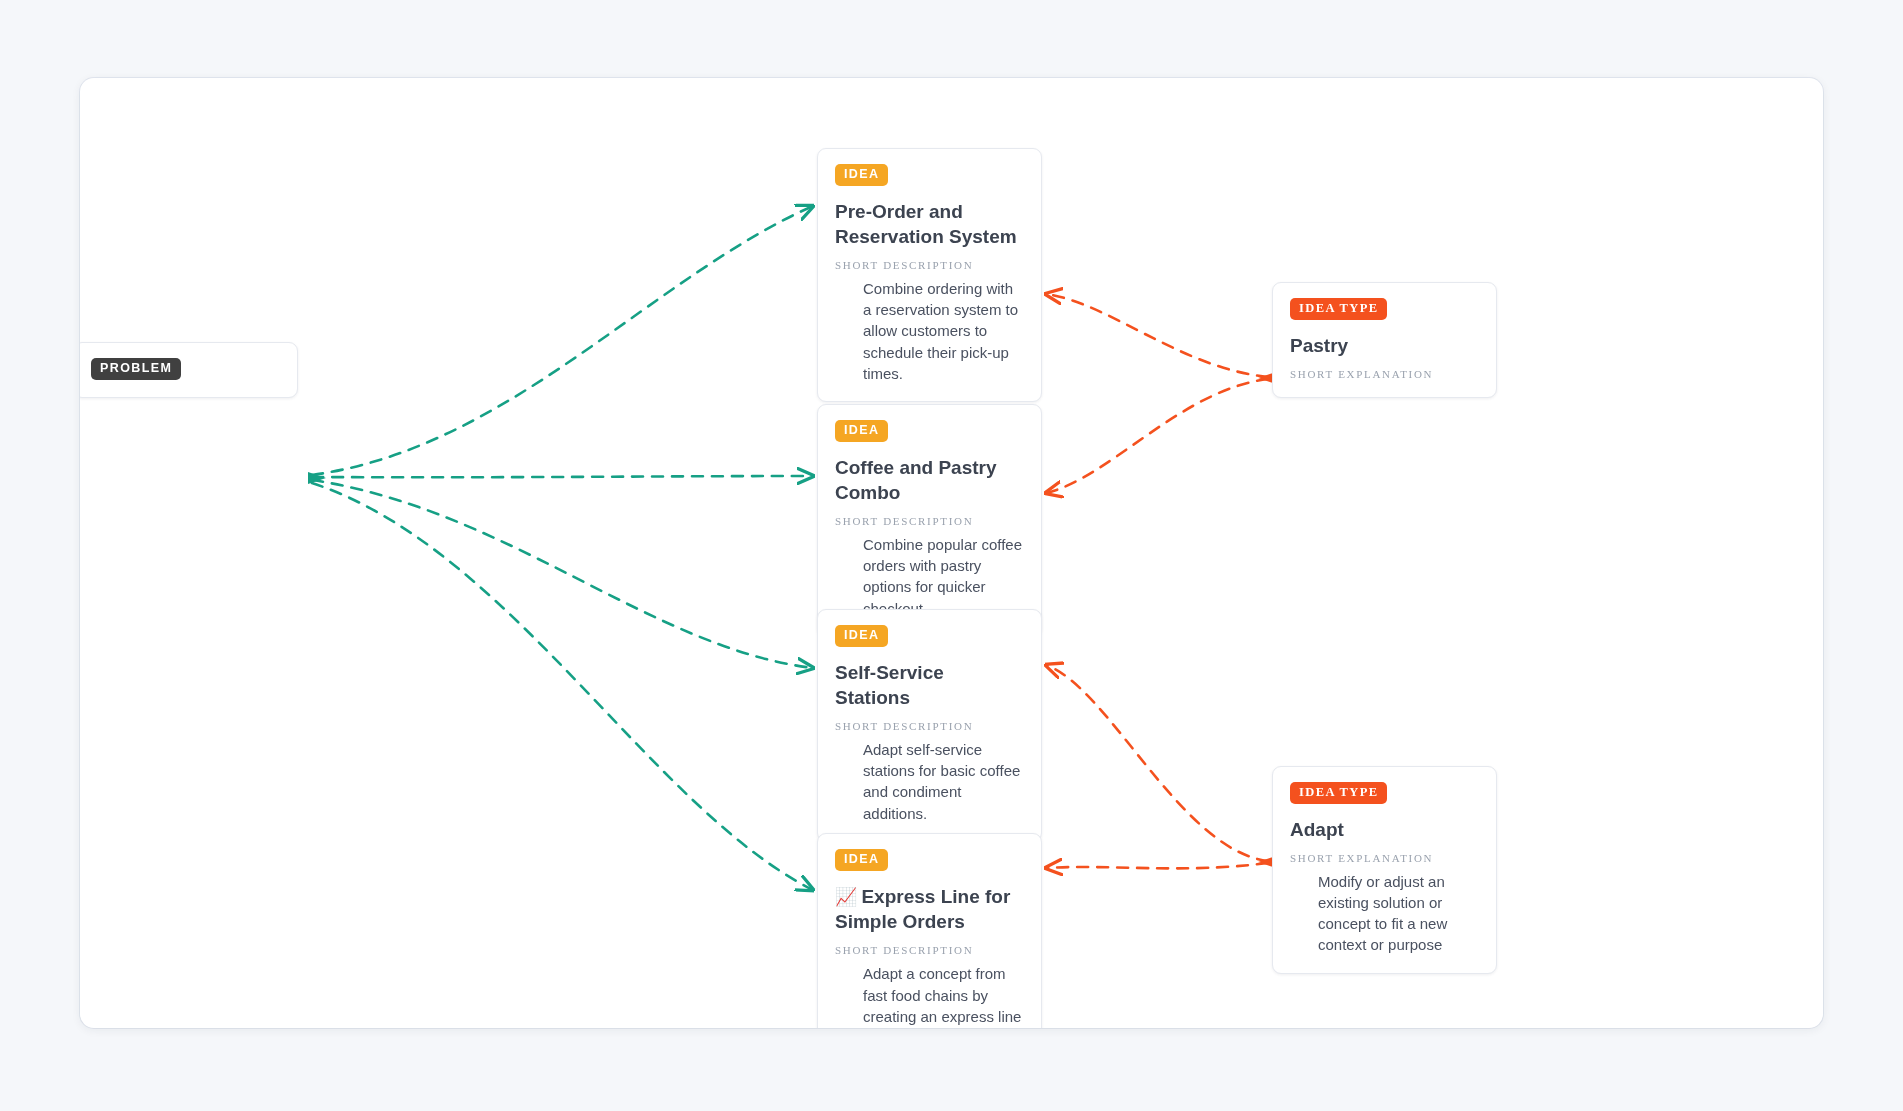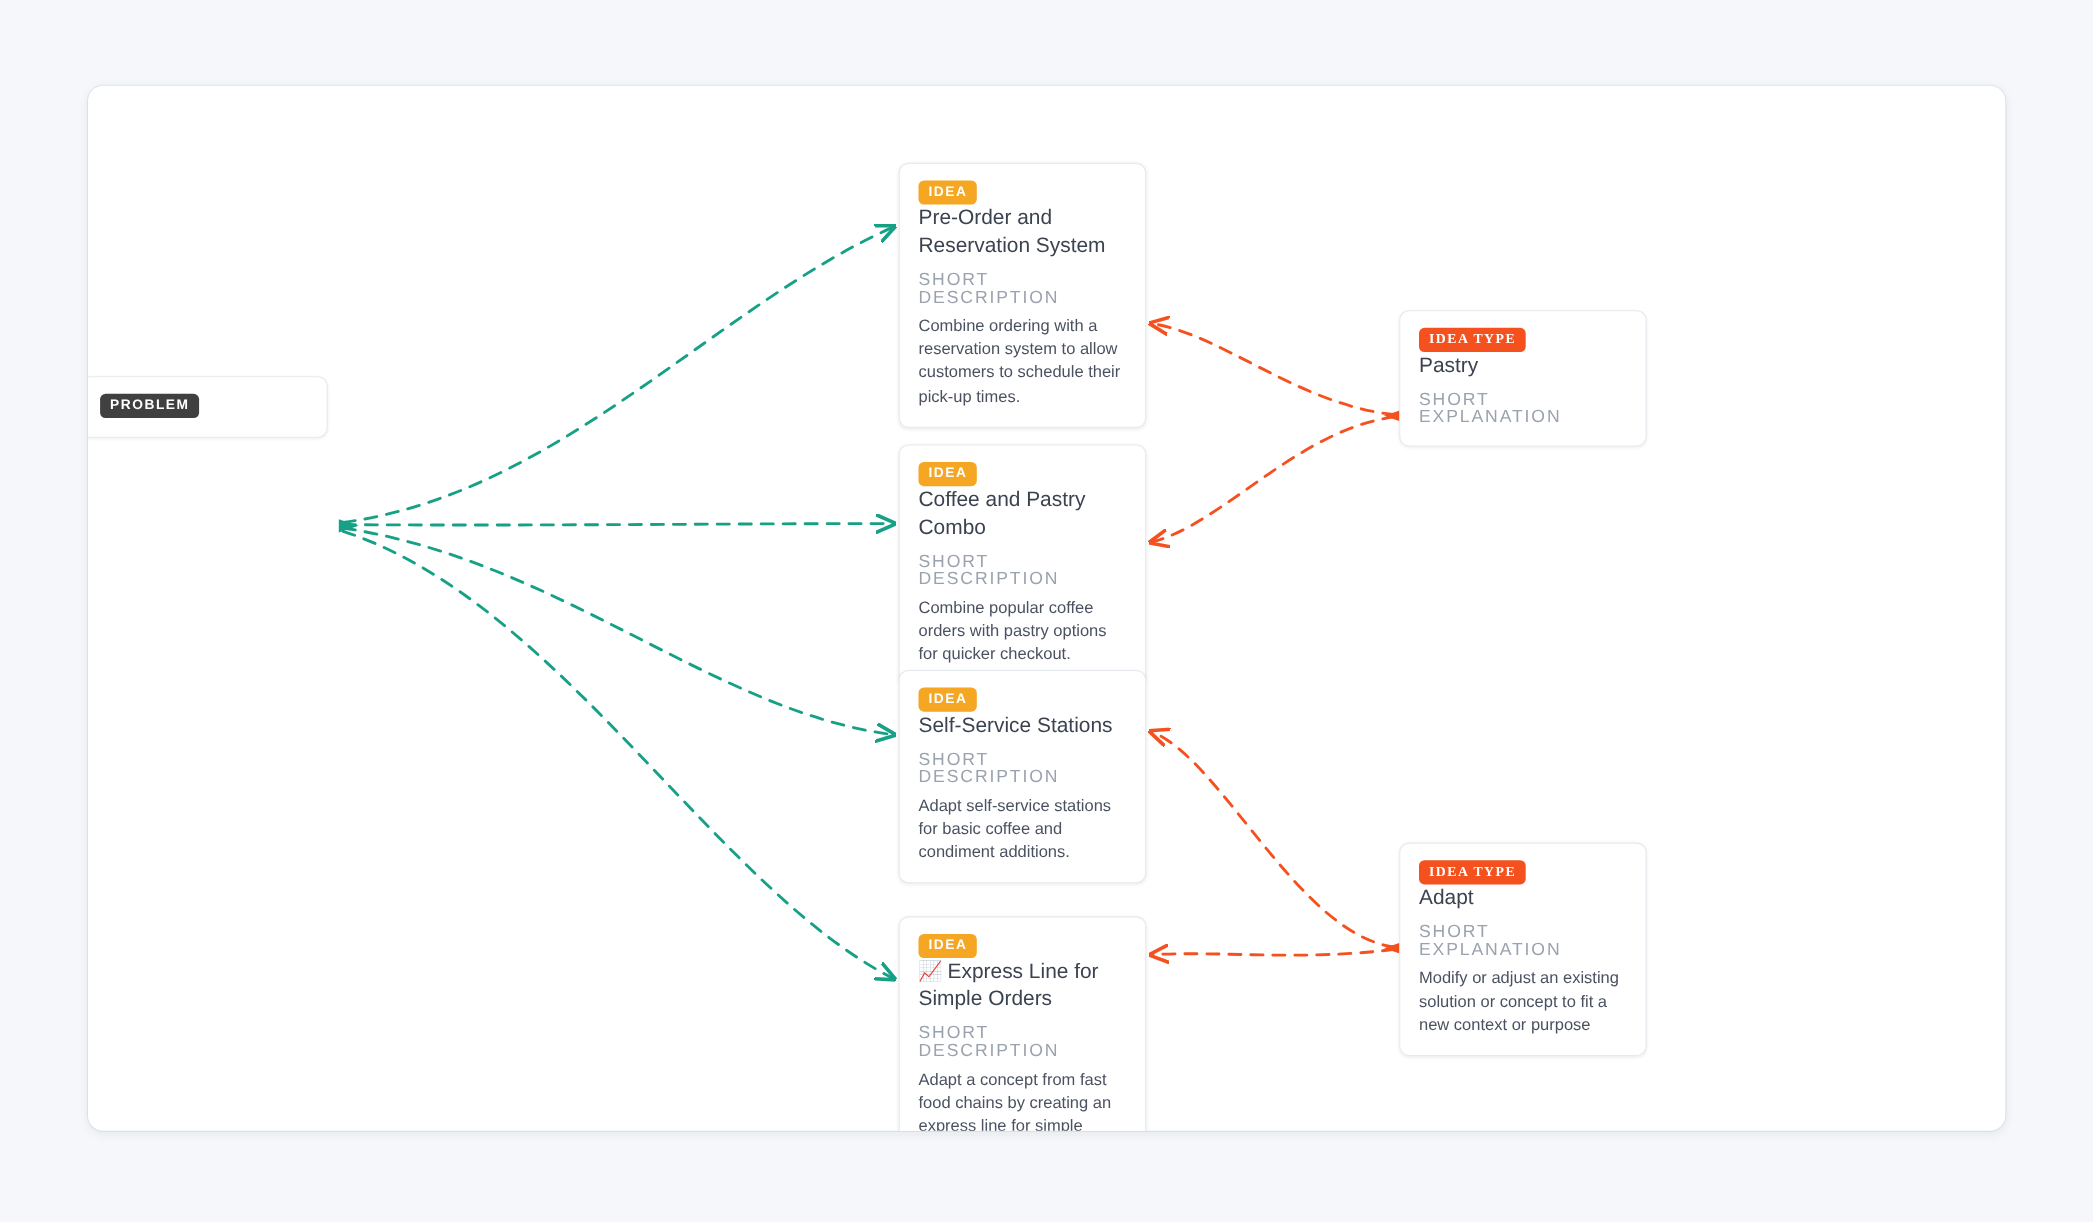--- a/index.html
+++ b/index.html
@@ -45,41 +45,44 @@
     font-weight: bold;
     letter-spacing: 1.4px;
     padding: 4px 9px 5px 9px;
     line-height: 1;
   }
   .badge-problem { background: #404040; }
   .badge-idea    { background: #f5a623; }
   .badge-type    { background: #f4511e; font-family: Liberation Serif, serif; }
 
   .node-title {
+    margin-top: 13px;
     font-size: 19px;
     line-height: 1.32;
     color: #3c4350;
-    font-weight: 400;
+    font-weight: 700;
   }
   .node-title .emoji { font-size: 18px; margin-right: 4px; }
 
   .field-label {
     margin-top: 11px;
-    font-size: 16px;
+    font-size: 11px;
     letter-spacing: 1.7px;
     color: #9aa2ae;
     text-transform: uppercase;
     line-height: 1;
+    font-family: Liberation Serif, serif;
   }
 
   .field-text {
     margin-top: 7px;
     font-size: 15px;
     line-height: 1.42;
     color: #4a5160;
+    margin-left: 28px;
   }
 
   
   #node-problem   { left: -7px;   top: 264px; width: 225px; }
   #node-idea-1    { left: 737px;  top: 70px;  width: 225px; }
   #node-idea-2    { left: 737px;  top: 326px; width: 225px; }
   #node-idea-3    { left: 737px;  top: 531px; width: 225px; }
   #node-idea-4    { left: 737px;  top: 755px; width: 225px; }
   #node-type-1    { left: 1192px; top: 204px; width: 225px; }
   #node-type-2    { left: 1192px; top: 688px; width: 225px; }

